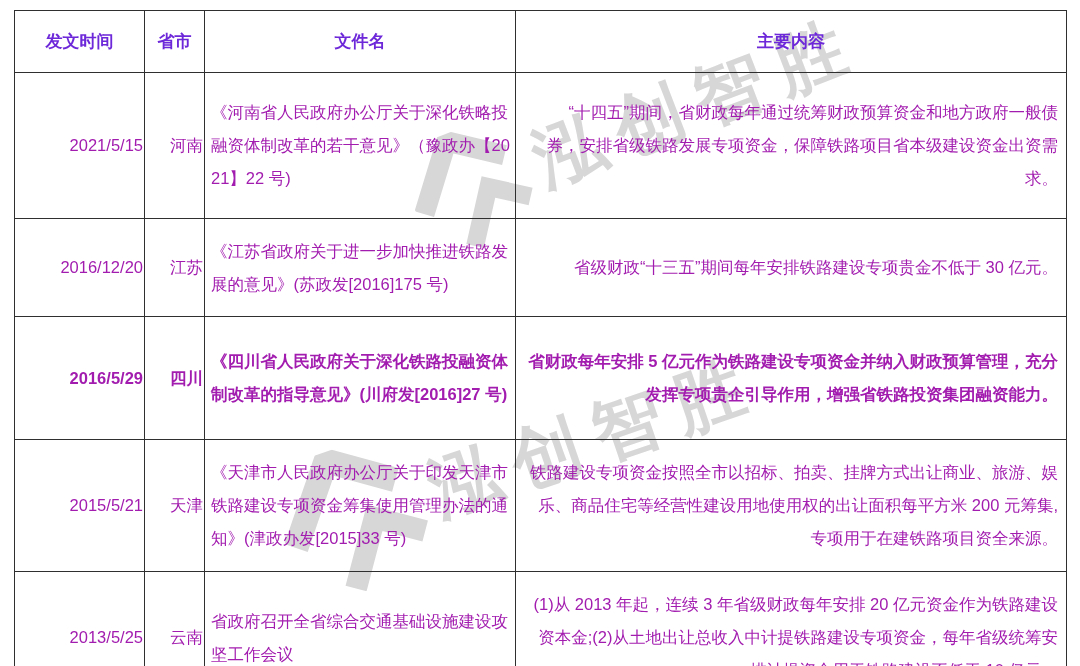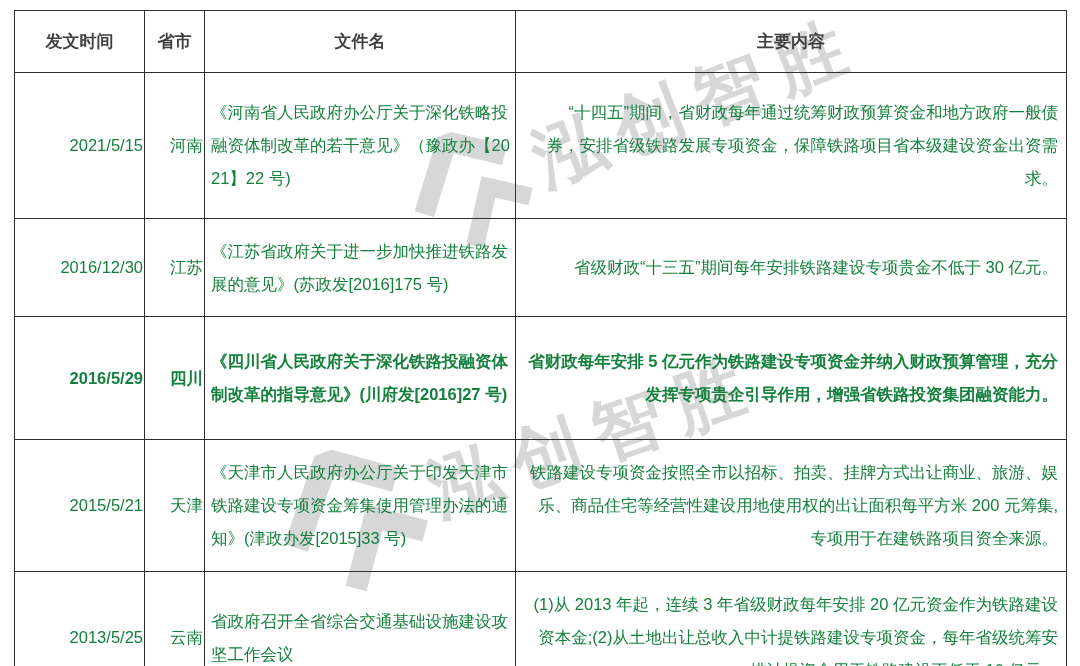--- a/index.html
+++ b/index.html
@@ -43,29 +43,29 @@
     left: 14px; top: 10px;
     z-index: 1;
     width: 1052px;
     border-collapse: collapse;
     table-layout: fixed;
     background: transparent;
   }
   .policy-table th, .policy-table td {
     border: 1.5px solid #2f2f2f;
     vertical-align: middle;
-    color: #15803d;
+    color: #a21caf;
     font-size: 16.5px;
     line-height: 33px;
     background: transparent;
     word-break: break-all;
   }
   .policy-table th {
     font-weight: bold;
-    color: #404040;
+    color: #6d28d9;
     font-size: 17px;
     text-align: center;
     height: 59px;
   }
   .col-date  { width: 130px; }
   .col-prov  { width: 60px;  }
   .col-doc   { width: 311px; }
   .col-main  { width: 551px; }
   td.c-date, td.c-prov { text-align: right; }
   td.c-doc  { padding: 6px 5px 6px 6px; text-align: left; }
@@ -114,21 +114,21 @@
       </tr>
     </thead>
     <tbody>
       <tr class="r1">
         <td class="c-date">2021/5/15</td>
         <td class="c-prov">河南</td>
         <td class="c-doc">《河南省人民政府办公厅关于深化铁略投融资体制改革的若干意见》（豫政办【2021】22 号)</td>
         <td class="c-main">　“十四五”期间，省财政每年通过统筹财政预算资金和地方政府一般债券，安排省级铁路发展专项资金，保障铁路项目省本级建设资金出资需求。</td>
       </tr>
       <tr class="r2">
-        <td class="c-date">2016/12/30</td>
+        <td class="c-date">2016/12/20</td>
         <td class="c-prov">江苏</td>
         <td class="c-doc">《江苏省政府关于进一步加快推进铁路发展的意见》(苏政发[2016]175 号)</td>
         <td class="c-main">省级财政“十三五”期间每年安排铁路建设专项贵金不低于 30 亿元。</td>
       </tr>
       <tr class="r3">
         <td class="c-date">2016/5/29</td>
         <td class="c-prov">四川</td>
         <td class="c-doc">《四川省人民政府关于深化铁路投融资体制改革的指导意见》(川府发[2016]27 号)</td>
         <td class="c-main">省财政每年安排 5 亿元作为铁路建设专项资金并纳入财政预算管理，充分发挥专项贵企引导作用，增强省铁路投资集团融资能力。</td>
       </tr>

